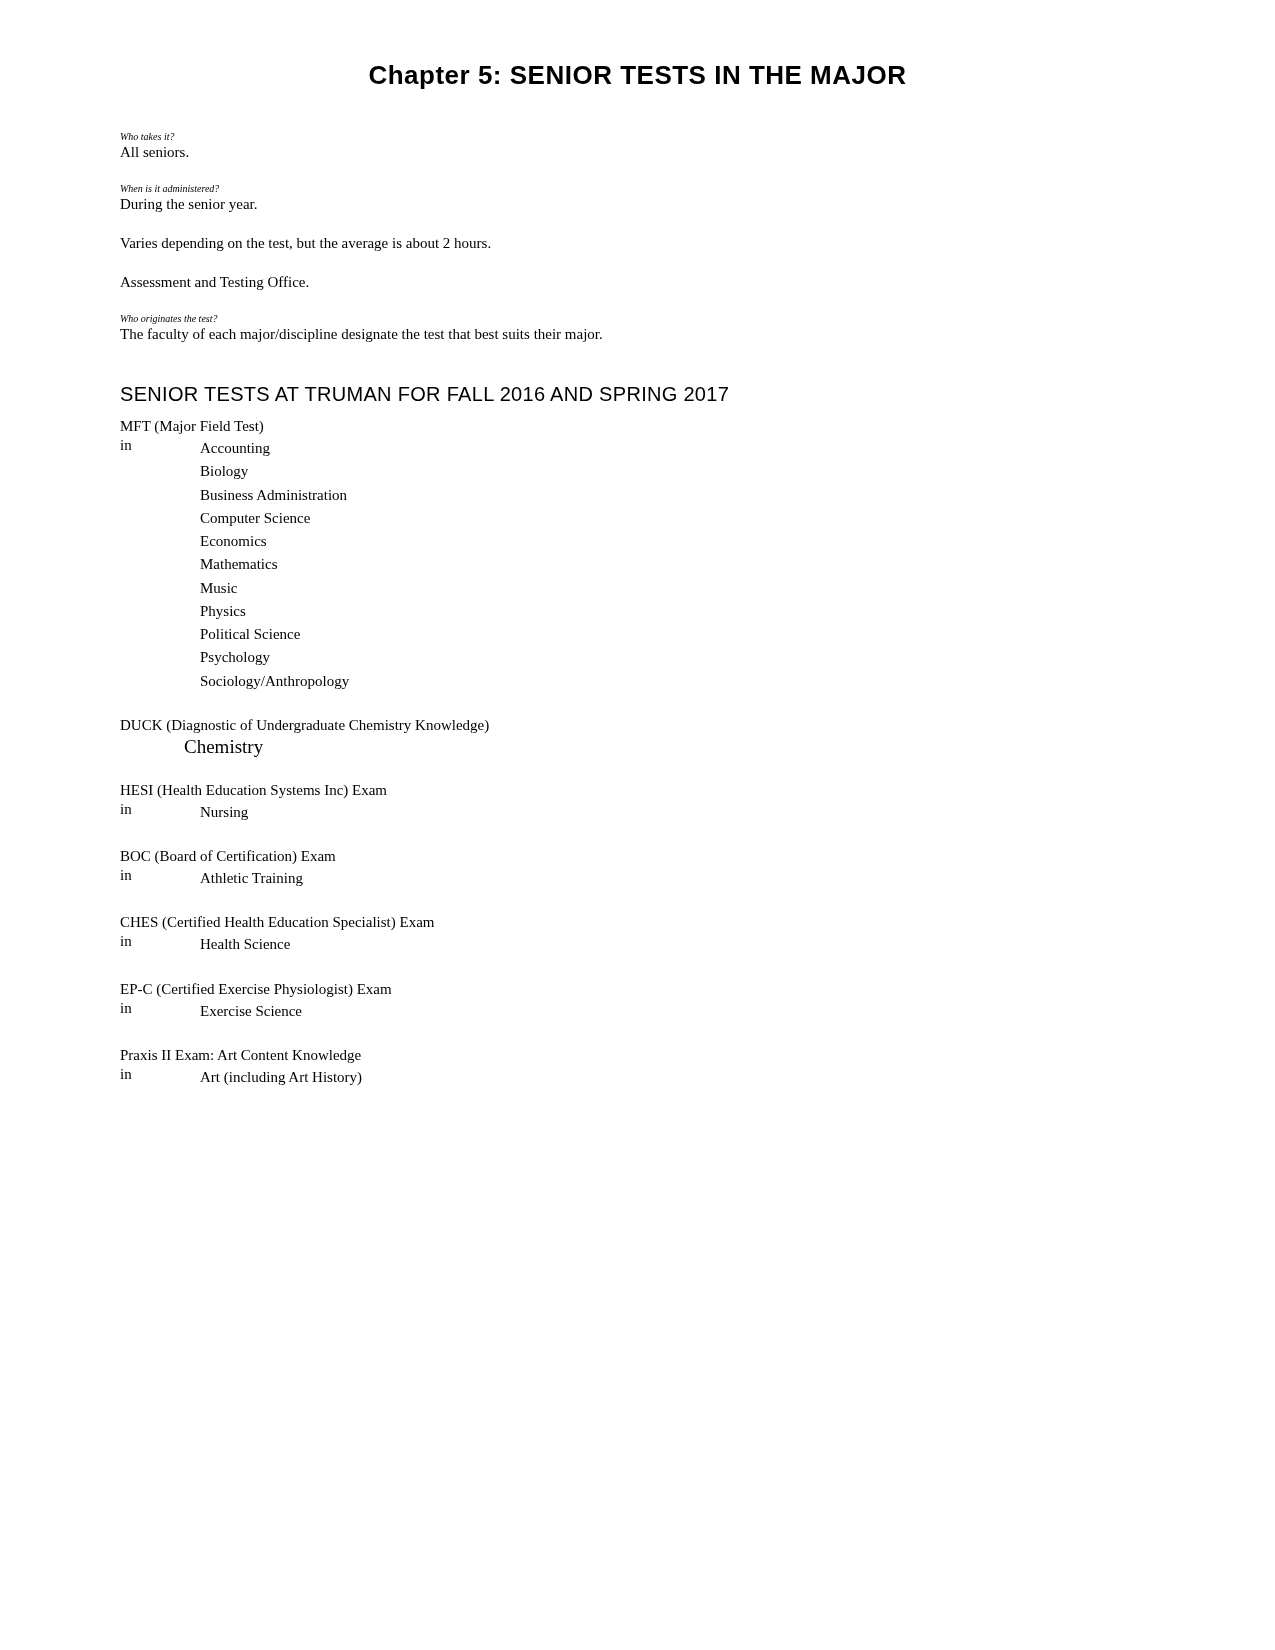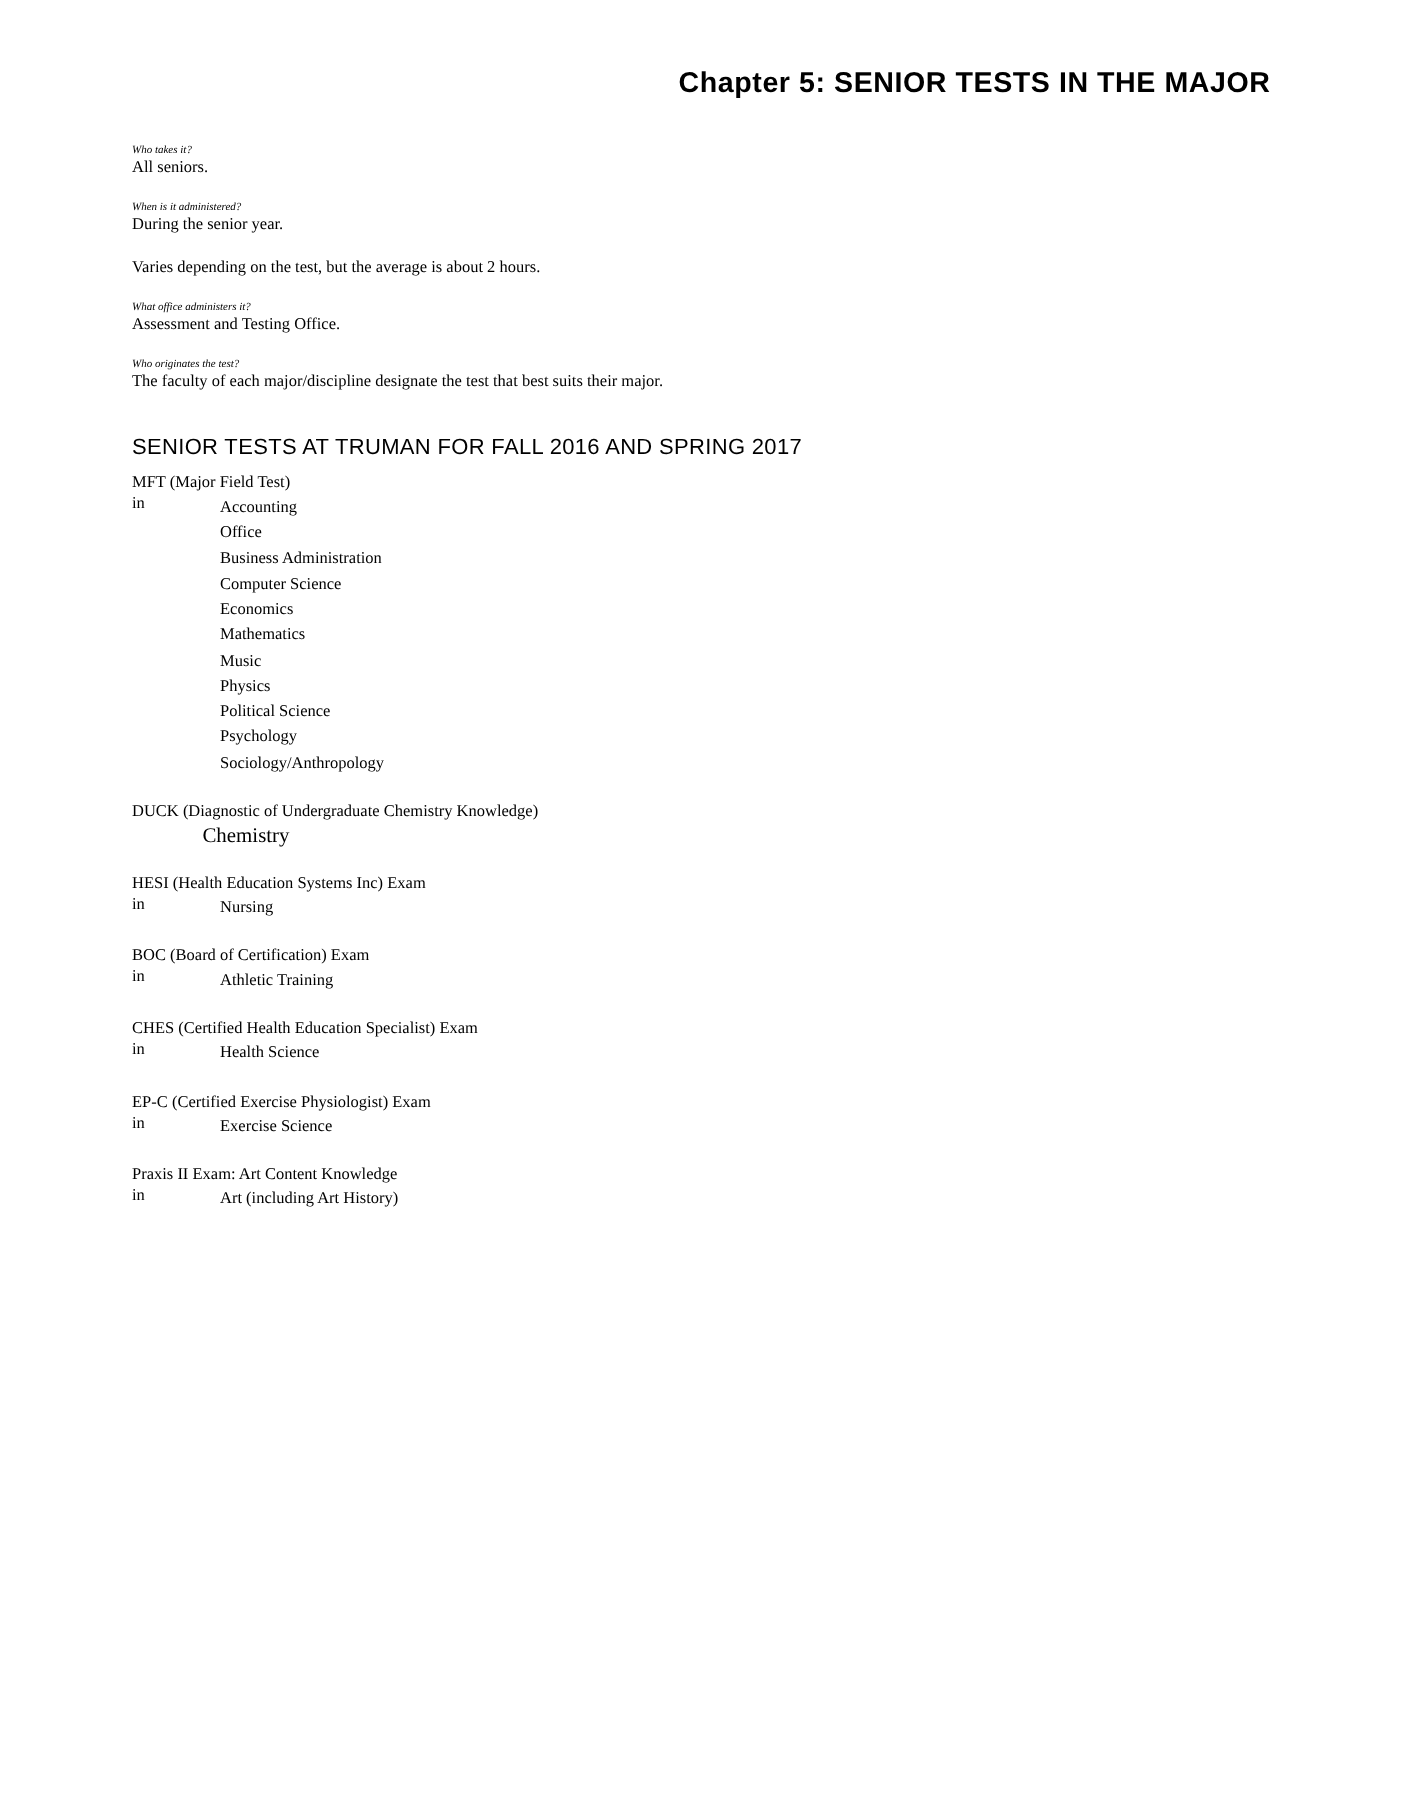--- a/index.html
+++ b/index.html
@@ -12,21 +12,21 @@
       background: #ffffff;
       font-family: Georgia, 'Times New Roman', Times, serif;
       font-size: 15px;
       color: #000000;
       width: 1275px;
       min-height: 1650px;
       padding: 60px 120px;
     }
 
     .page-title {
-      text-align: right;
+      text-align: center;
       font-size: 26px;
       font-weight: bold;
       font-family: 'Arial', sans-serif;
       margin-bottom: 40px;
       letter-spacing: 0.5px;
     }
 
     .qa-section {
       margin-bottom: 22px;
     }
@@ -97,39 +97,38 @@
       <div class="qa-answer">All seniors.</div>
     </div>
     <div class="qa-section">
       <div class="qa-question">When is it administered?</div>
       <div class="qa-answer">During the senior year.</div>
     </div>
     <div class="qa-section">
       <div class="qa-answer">Varies depending on the test, but the average is about 2 hours.</div>
     </div>
     <div class="qa-section">
-      <div class="qa-question">What office administers it?</div>
       <div class="qa-answer">Assessment and Testing Office.</div>
     </div>
     <div class="qa-section">
       <div class="qa-question">Who originates the test?</div>
       <div class="qa-answer">The faculty of each major/discipline designate the test that best suits their major.</div>
     </div>
   </div>
 
 <div class="section-heading">SENIOR TESTS AT TRUMAN FOR FALL 2016 AND SPRING 2017</div>
 
 <div id="tests-container">
     <div class="test-block">
       <div class="test-title">MFT (Major Field Test)</div>
       <div class="test-subjects">
         <div class="test-in-label">in</div>
         <ul class="subject-list">
           <li>Accounting</li>
-          <li>Office</li>
+          <li>Biology</li>
           <li>Business Administration</li>
           <li>Computer Science</li>
           <li>Economics</li>
           <li>Mathematics</li>
           <li>Music</li>
           <li>Physics</li>
           <li>Political Science</li>
           <li>Psychology</li>
           <li>Sociology/Anthropology</li>
         </ul>

